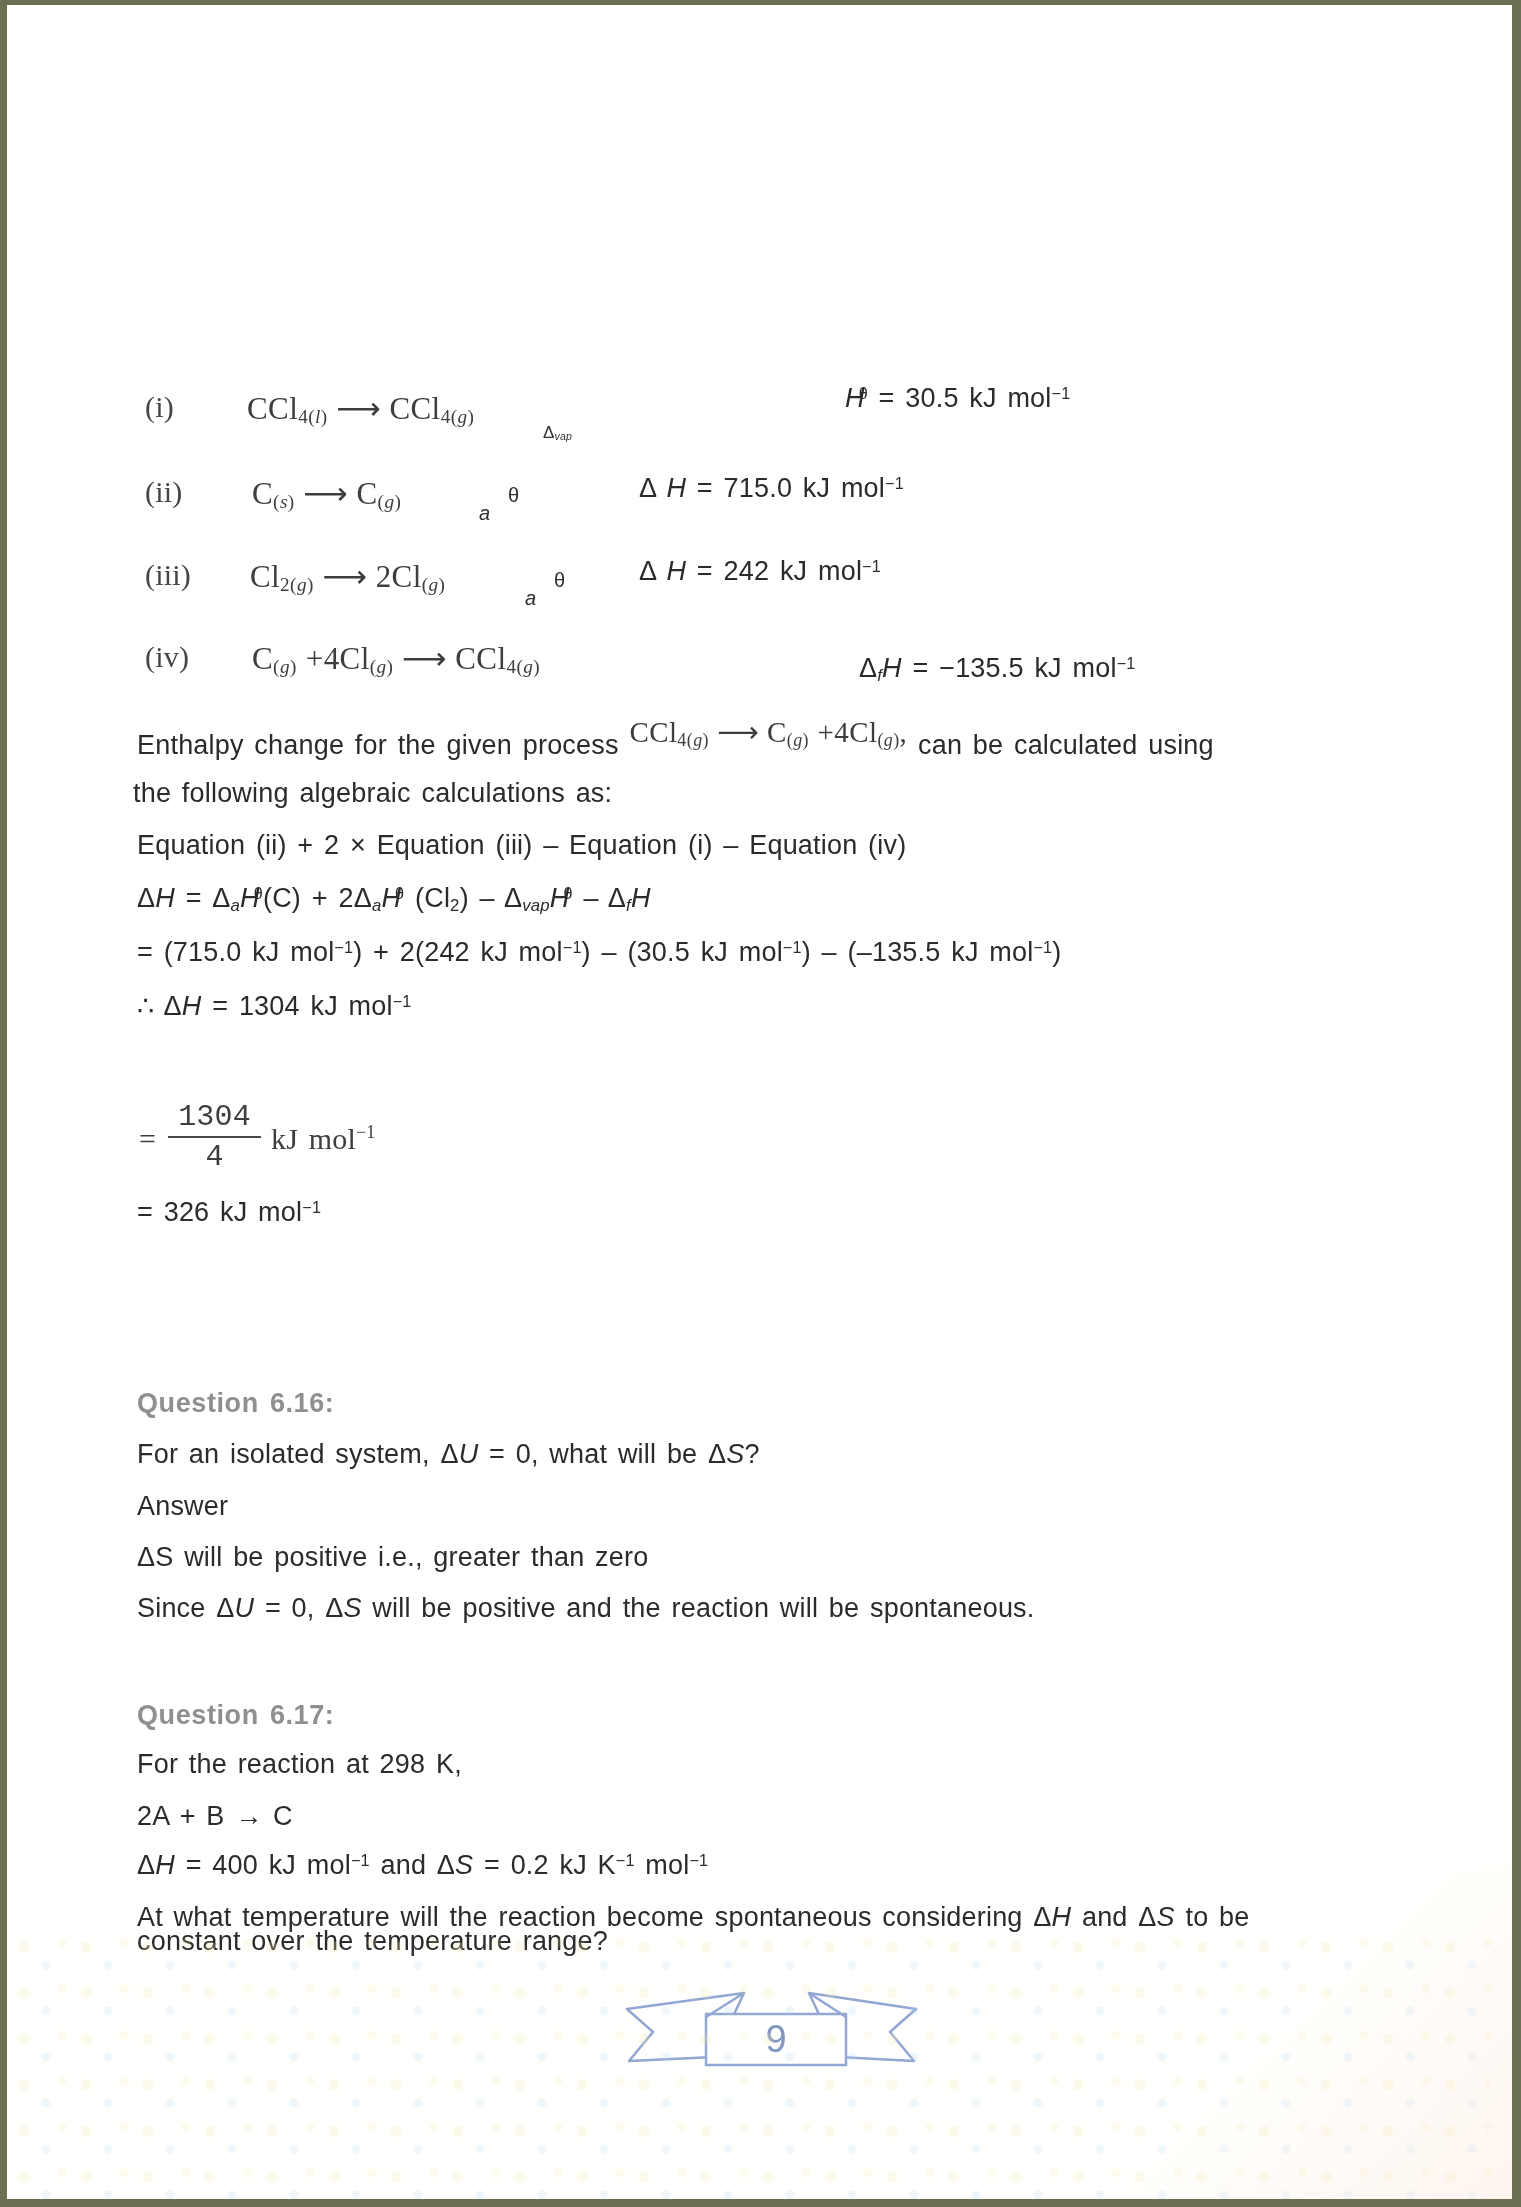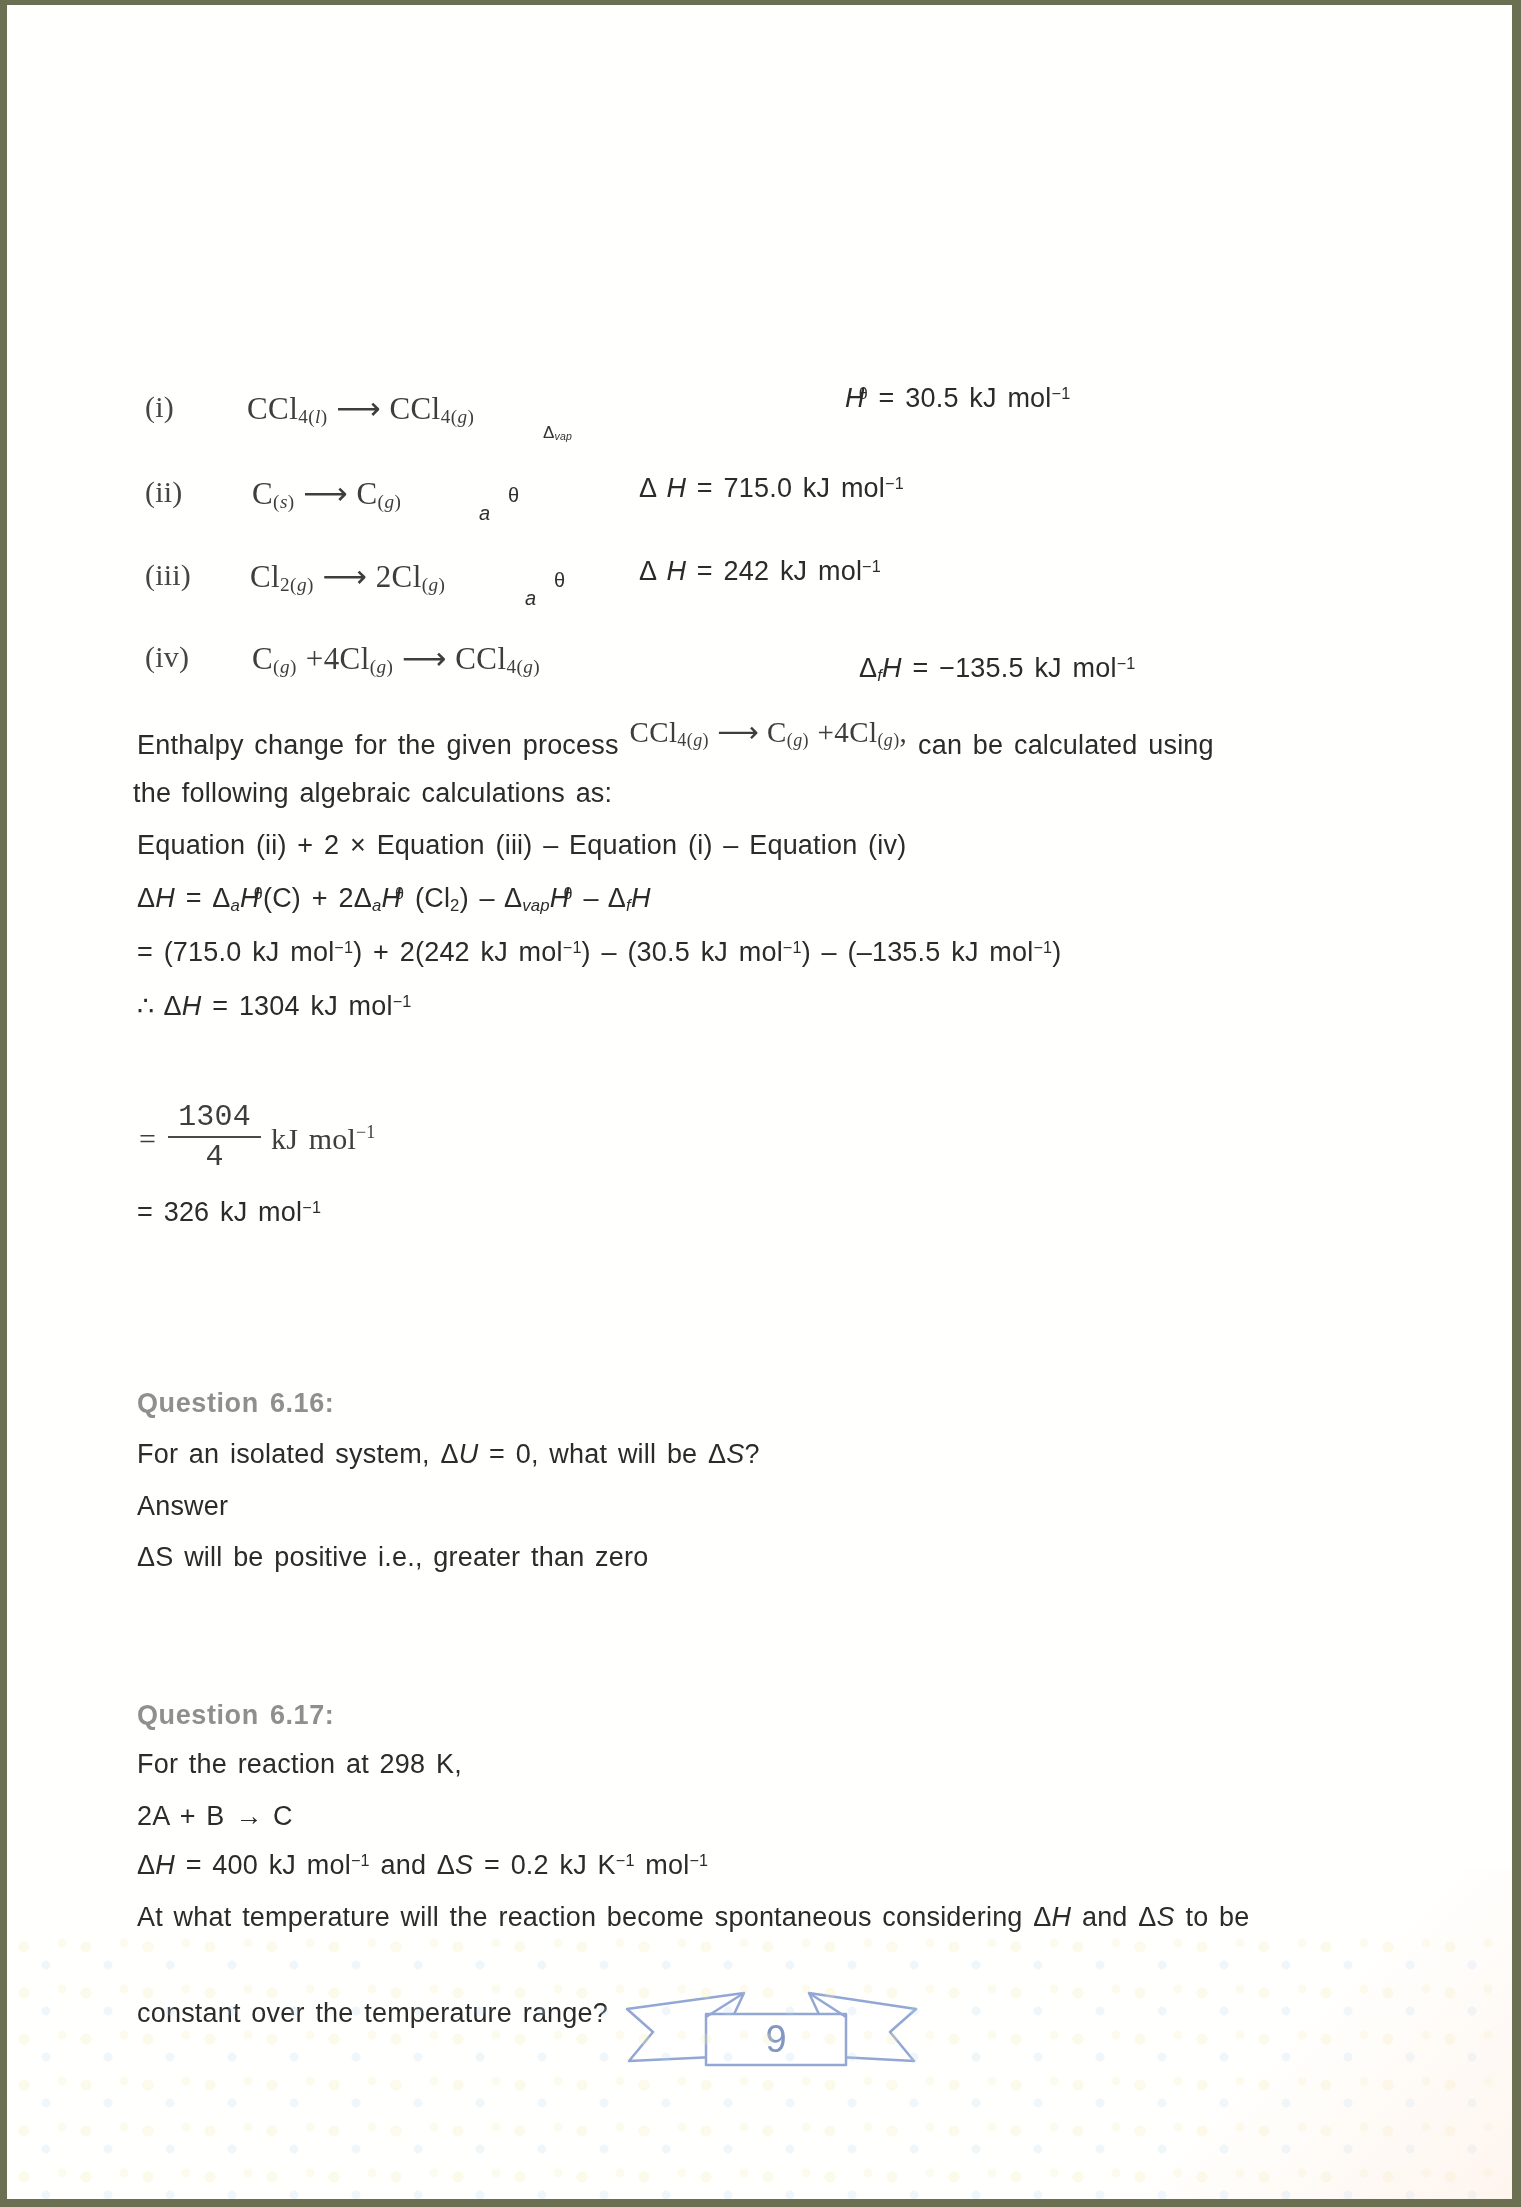--- a/index.html
+++ b/index.html
@@ -88,27 +88,28 @@
   <div class="line frac-line" style="left:132px;top:1095px">
     <span>=</span><span class="frac"><span class="num">1304</span><span class="den">4</span></span><span class="frac-unit"><span>kJ mol</span><sup>−1</sup></span>
   </div>
 
   <div class="line" style="left:130px;top:1192px"><span class="sg-n">= 326 kJ mol</span><span class="sg-sup">−1</span></div>
 
   <div class="line heading" style="left:130px;top:1383px">Question 6.16:</div>
   <div class="line" style="left:130px;top:1434px"><span class="sg-n">For an isolated system, Δ</span><span class="sg-i">U</span><span class="sg-n"> = 0, what will be Δ</span><span class="sg-i">S</span><span class="sg-n">?</span></div>
   <div class="line" style="left:130px;top:1486px">Answer</div>
   <div class="line" style="left:130px;top:1537px">ΔS will be positive i.e., greater than zero</div>
+  <div class="line" style="left:130px;top:1588px"><span class="sg-n">Since Δ</span><span class="sg-i">U</span><span class="sg-n"> = 0, Δ</span><span class="sg-i">S</span><span class="sg-n"> will be positive and the reaction will be spontaneous.</span></div>
 
   <div class="line heading" style="left:130px;top:1695px">Question 6.17:</div>
   <div class="line" style="left:130px;top:1744px">For the reaction at 298 K,</div>
   <div class="line" style="left:130px;top:1796px">2A + B → C</div>
   <div class="line" style="left:130px;top:1845px"><span class="sg-n">Δ</span><span class="sg-i">H</span><span class="sg-n"> = 400 kJ mol</span><span class="sg-sup">−1</span><span class="sg-n"> and Δ</span><span class="sg-i">S</span><span class="sg-n"> = 0.2 kJ K</span><span class="sg-sup">−1</span><span class="sg-n"> mol</span><span class="sg-sup">−1</span></div>
   <div class="line" style="left:130px;top:1897px"><span class="sg-n">At what temperature will the reaction become spontaneous considering Δ</span><span class="sg-i">H</span><span class="sg-n"> and Δ</span><span class="sg-i">S</span><span class="sg-n"> to be</span></div>
-  <div class="line" style="left:130px;top:1993px">constant over the temperature range?</div>
+  <div class="line" style="left:130px;top:1921px">constant over the temperature range?</div>
 
   <svg class="ribbon" width="305" height="92" viewBox="0 0 305 92">
     <g stroke="#92a7d4" stroke-width="2.5" stroke-linejoin="round" fill="#ffffff">
       <polygon points="125,6 8,22 34,45 10,74 95,70"></polygon>
       <polygon points="190,6 297,22 271,45 295,74 220,70"></polygon>
       <rect x="87" y="27" width="140" height="51"></rect>
       <line x1="125" y1="6" x2="87" y2="30" fill="none"></line>
       <line x1="190" y1="6" x2="227" y2="30" fill="none"></line>
     </g>
     <text x="157" y="65" text-anchor="middle" font-family="Liberation Sans, sans-serif" font-size="38" fill="#8397c3">9</text>

